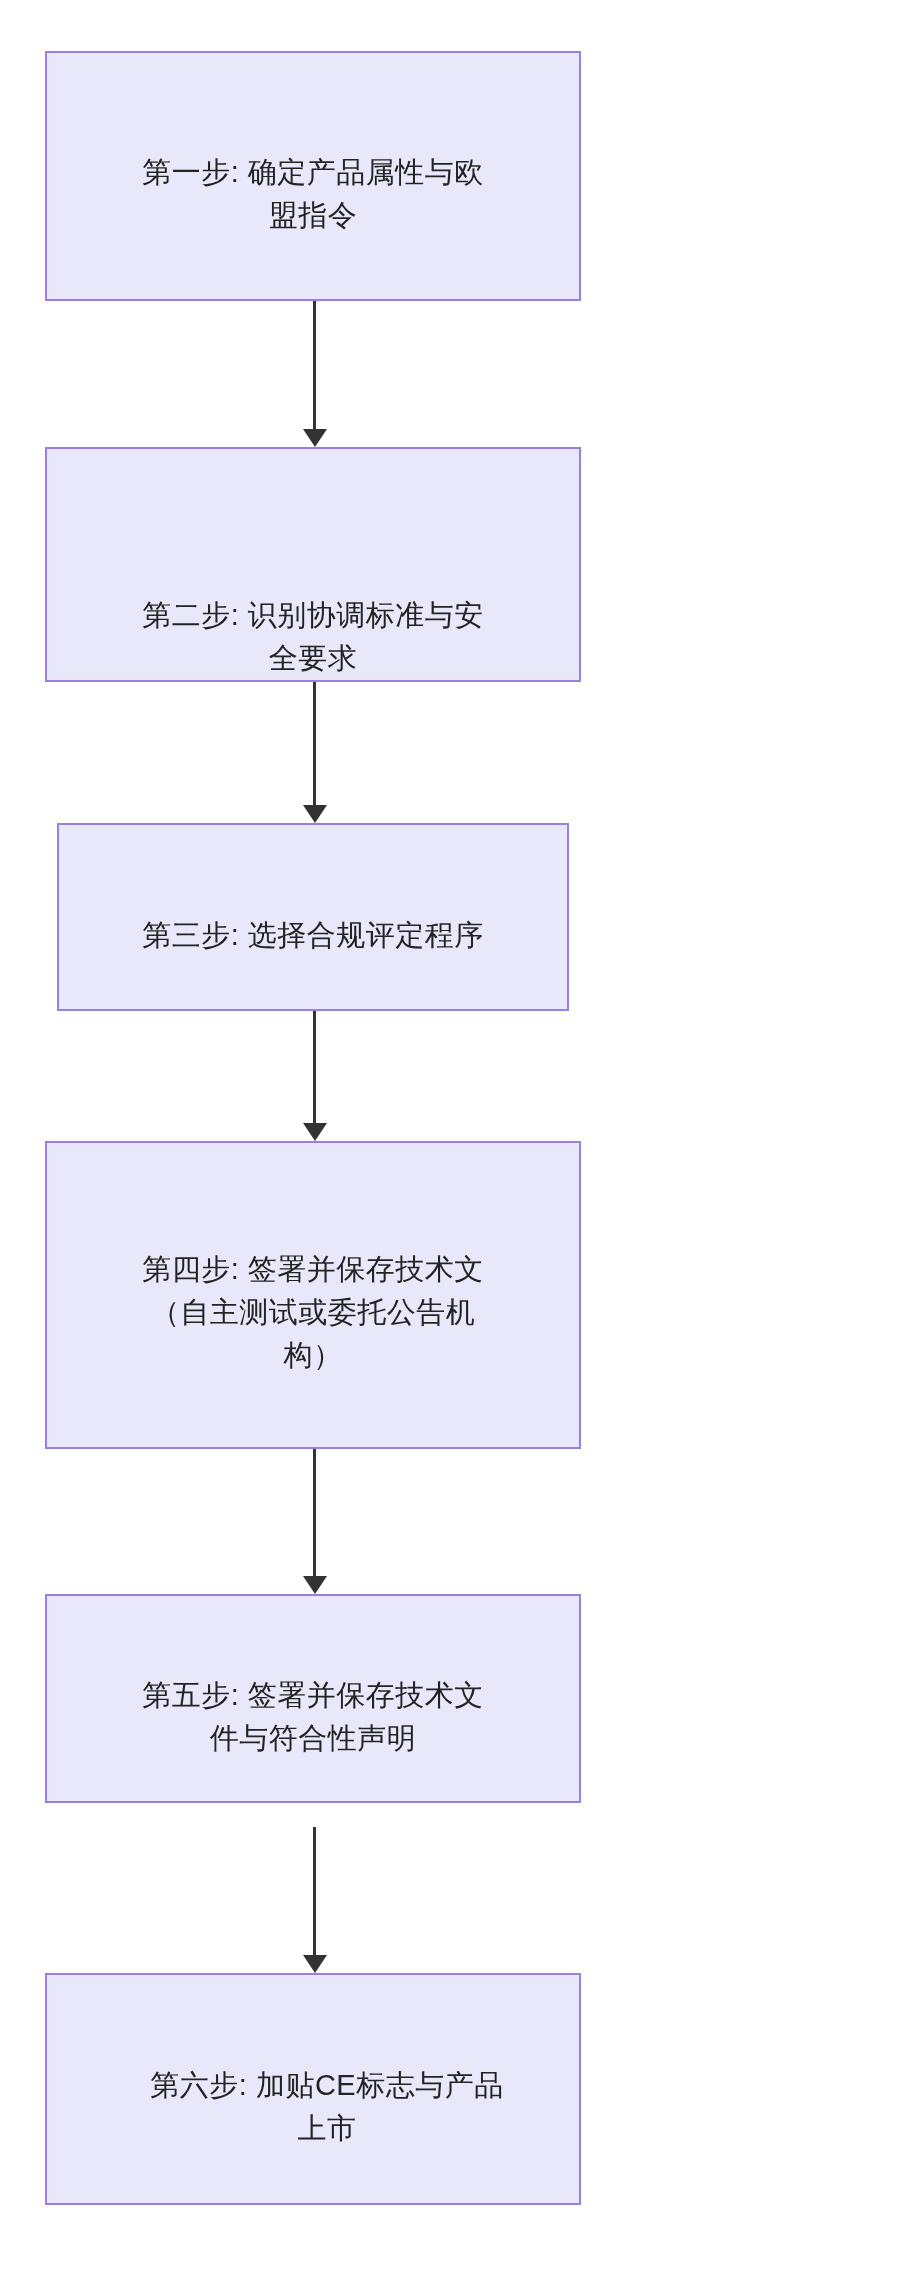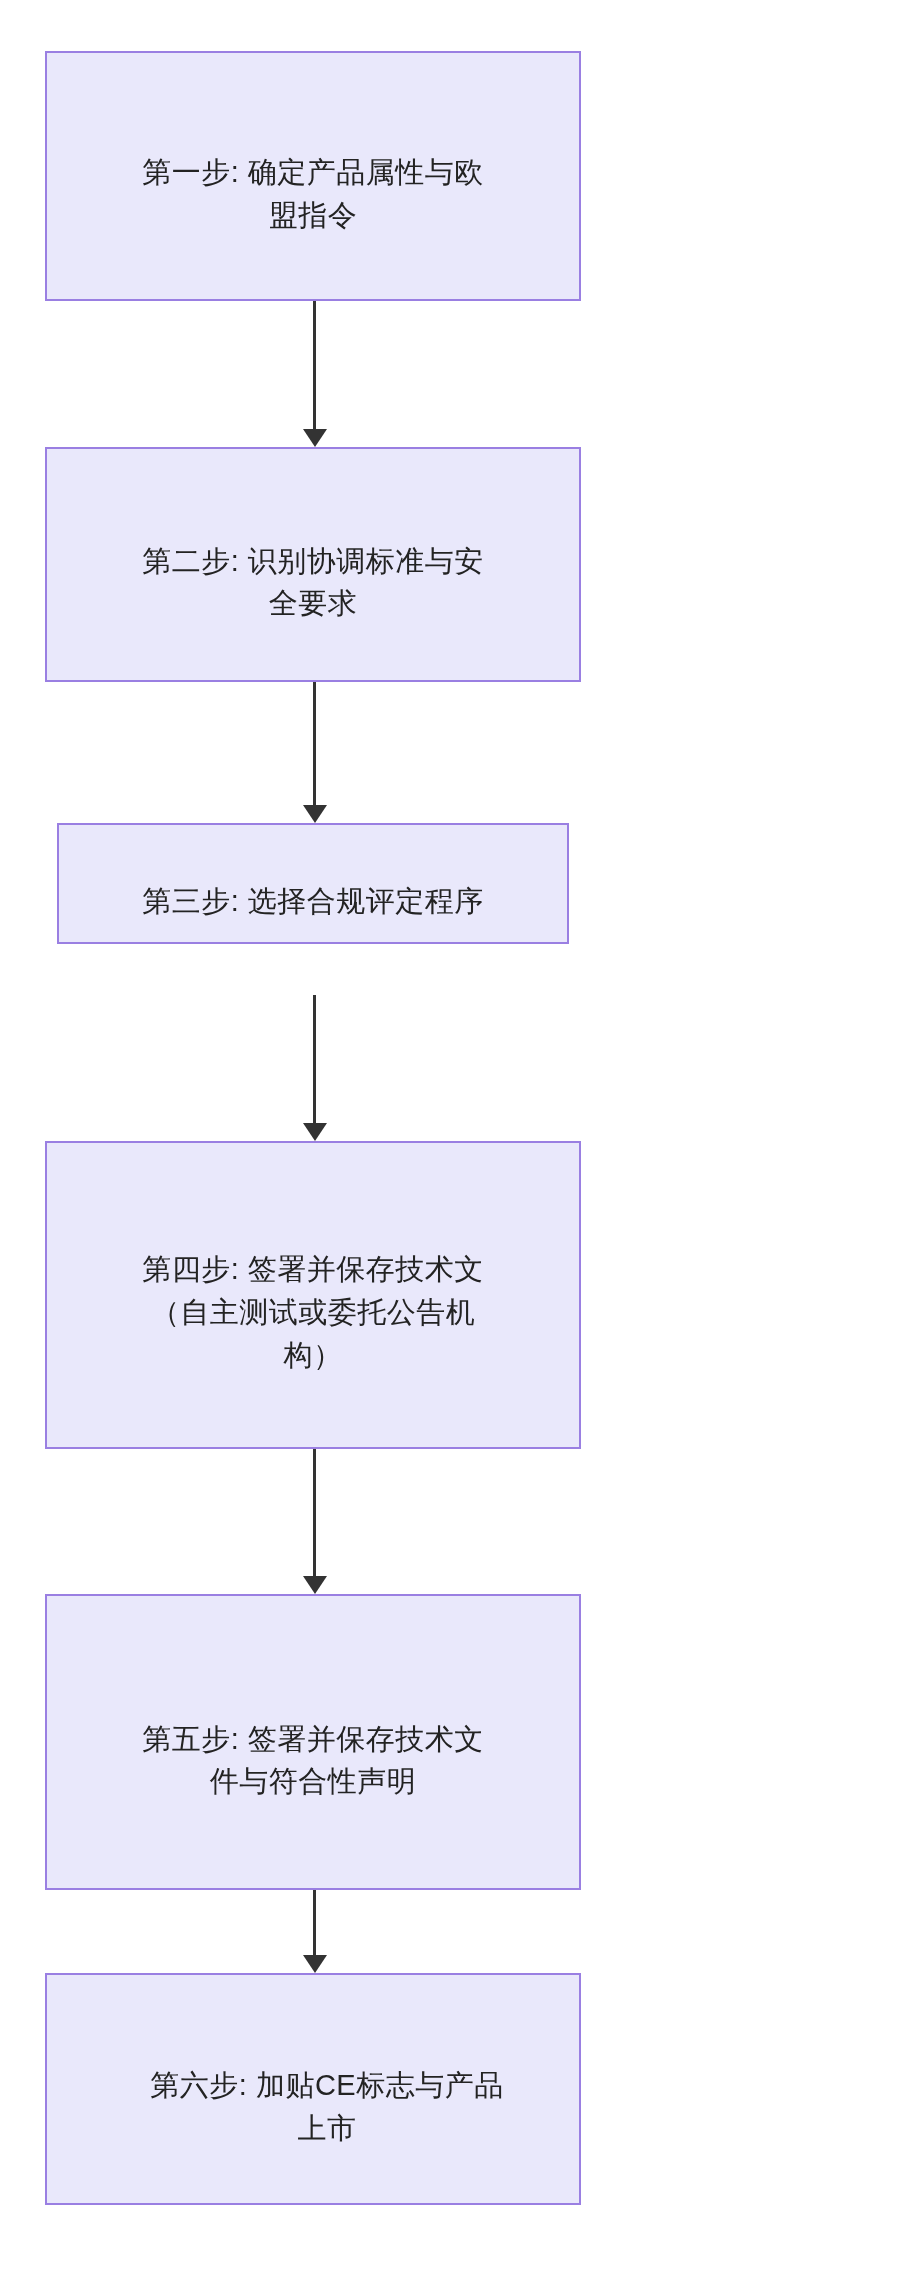--- a/index.html
+++ b/index.html
@@ -80,33 +80,33 @@
       <div class="edge-head" style="top: 127.478px; border-top-color: rgb(51, 51, 51);"></div>
     </div>
     <div class="edge" style="left: 313px; top: 1827.2px; height: 145.478px;">
       <div class="edge-line" style="height: 128.478px; background: rgb(51, 51, 51);"></div>
       <div class="edge-head" style="top: 127.478px; border-top-color: rgb(51, 51, 51);"></div>
     </div>
     <div class="node" style="left: 45px; top: 50.9172px; width: 536px; height: 250.222px; background: rgb(233, 232, 251); border-color: rgb(154, 127, 226);">
       <div class="node-label" style="color: rgb(35, 35, 35);">第一步: 确定产品属性与欧
 盟指令</div>
     </div>
-    <div class="node" style="left: 45px; top: 446.617px; width: 536px; height: 235.674px; background: rgb(233, 232, 251); border-color: rgb(154, 127, 226);">
+    <div class="node" style="left: 45px; top: 446.617px; width: 536px; height: 235.674px; background: rgb(233, 232, 251); border-color: rgb(154, 127, 226); align-items: flex-end;">
       <div class="node-label" style="color: rgb(35, 35, 35);">第二步: 识别协调标准与安
 全要求</div>
     </div>
-    <div class="node" style="left: 57px; top: 823.404px; width: 512px; height: 121px; background: rgb(233, 232, 251); border-color: rgb(154, 127, 226); text-align: center;">
+    <div class="node" style="left: 57px; top: 823.404px; width: 512px; height: 188px; background: rgb(233, 232, 251); border-color: rgb(154, 127, 226); text-align: center;">
       <div class="node-label" style="color: rgb(35, 35, 35);">第三步: 选择合规评定程序</div>
     </div>
     <div class="node" style="left: 45px; top: 1140.55px; width: 536px; height: 308.413px; background: rgb(233, 232, 251); border-color: rgb(154, 127, 226);">
       <div class="node-label" style="color: rgb(35, 35, 35);">第四步: 签署并保存技术文
 （自主测试或委托公告机
 构）</div>
     </div>
-    <div class="node" style="left: 45px; top: 1594.44px; width: 536px; height: 296px; background: rgb(233, 232, 251); border-color: rgb(154, 127, 226);">
+    <div class="node" style="left: 45px; top: 1594.44px; width: 536px; height: 209px; background: rgb(233, 232, 251); border-color: rgb(154, 127, 226);">
       <div class="node-label" style="color: rgb(35, 35, 35);">第五步: 签署并保存技术文
 件与符合性声明</div>
     </div>
     <div class="node" style="left: 45px; top: 1972.68px; width: 536px; height: 232.764px; background: rgb(233, 232, 251); border-color: rgb(154, 127, 226); padding-left: 28px;">
       <div class="node-label" style="color: rgb(35, 35, 35);">第六步: 加贴CE标志与产品
 上市</div>
     </div>
   </div>
 
 </body></html>

